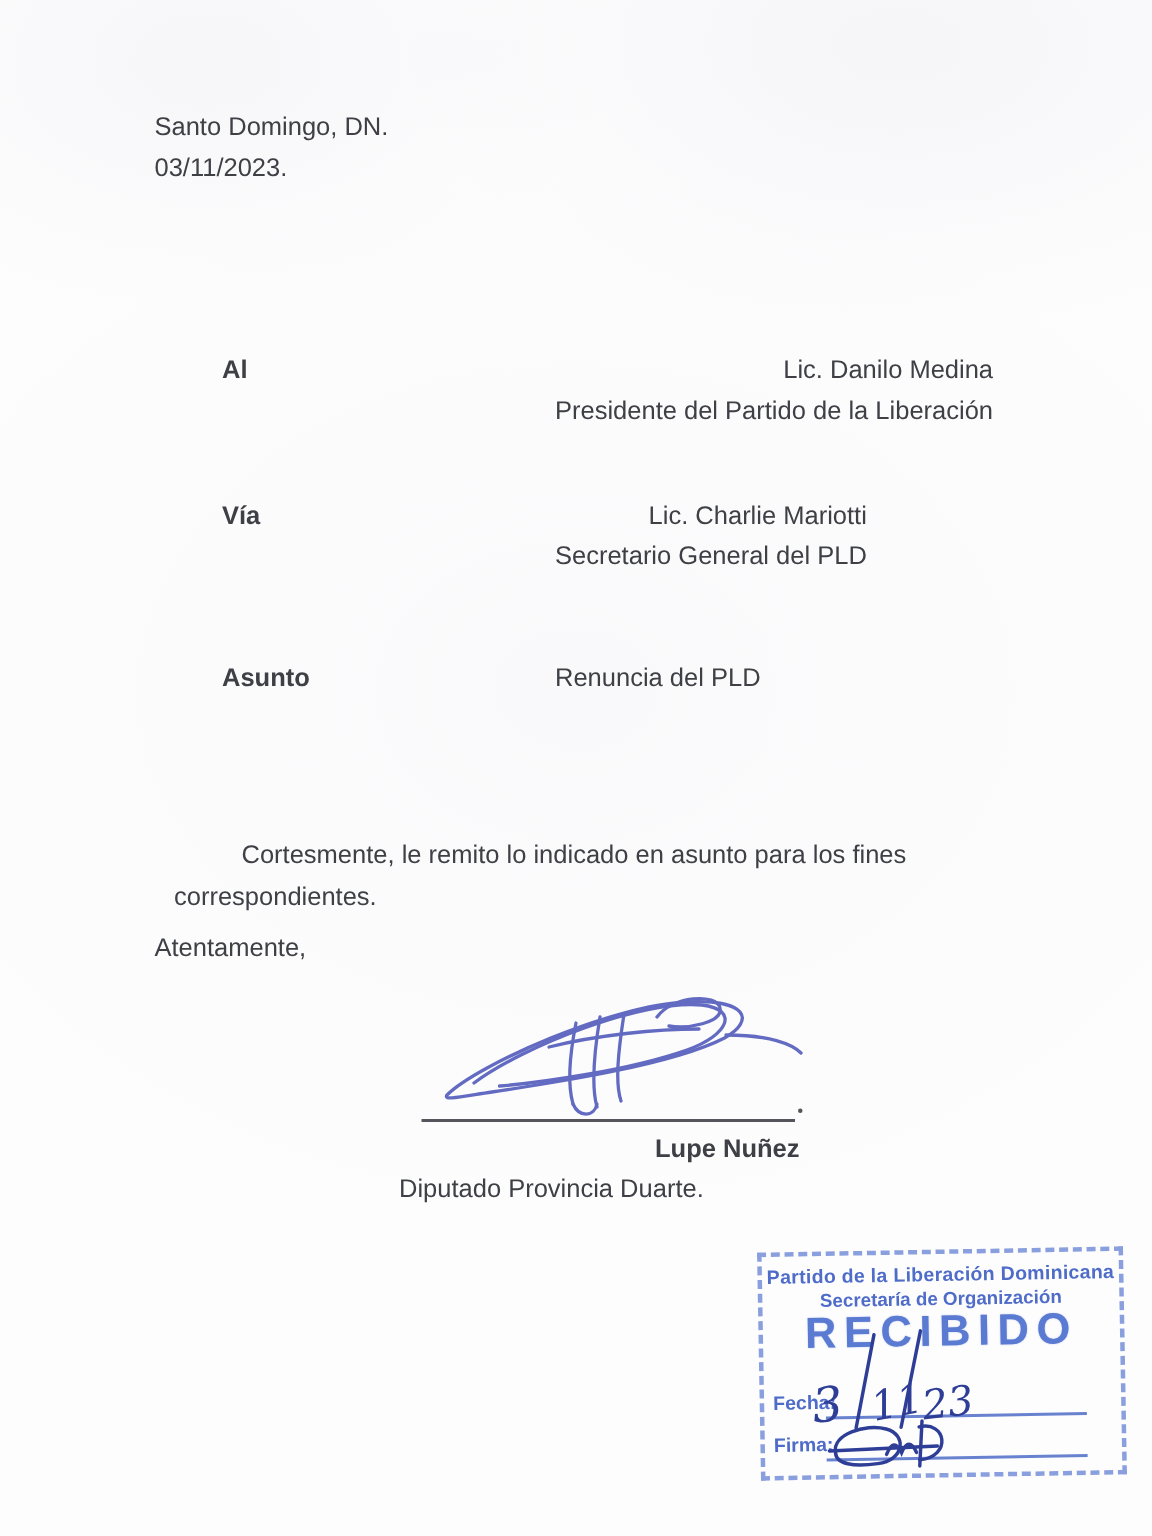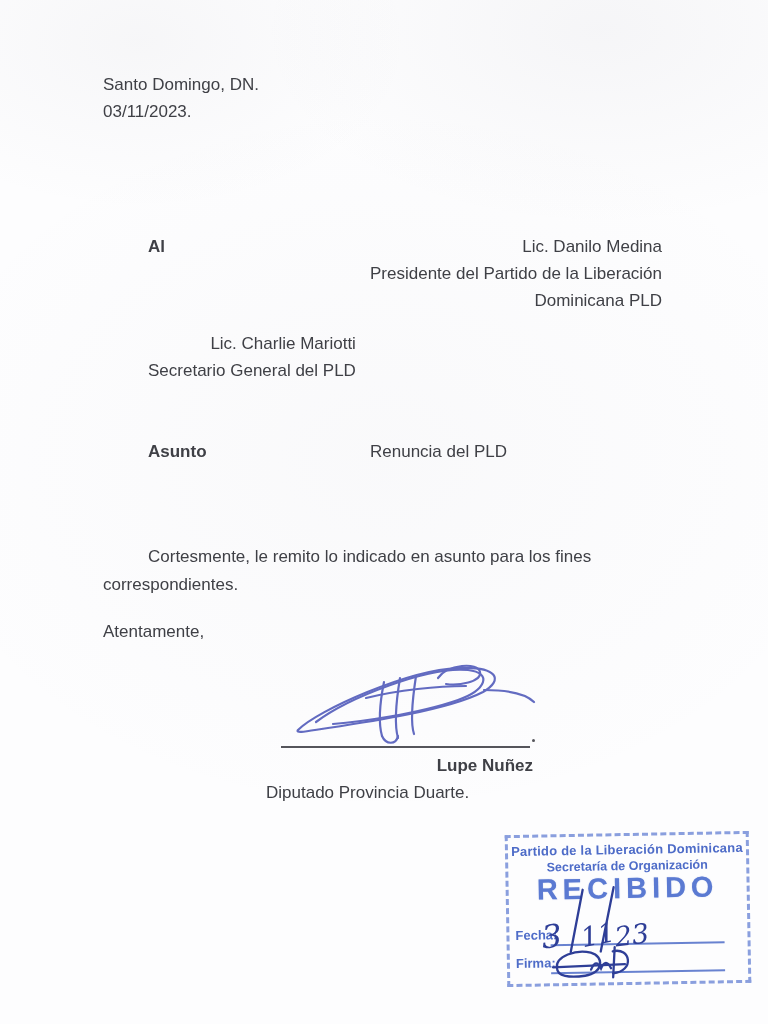--- a/index.html
+++ b/index.html
@@ -19,21 +19,21 @@
     line-height:27px;
   }
   .abs{position:absolute;}
   .hdr{left:103px;top:71px;}
   .row{display:flex;}
   .row .lab{font-weight:700;width:222px;flex:0 0 222px;}
   .row .val div{white-space:nowrap;text-align:right;}
   .row-al{left:148px;top:201px;margin-top:32px;}
   .row-via{left:148px;top:330px;}
   .row-asunto{left:148px;top:438px;}
-  .body-par{left:103px;top:543px;width:516px;text-indent:45px;line-height:27.5px;margin:0;}
+  .body-par{left:103px;top:543px;width:516px;text-indent:45px;line-height:27.5px;margin:13px;}
   .closing{left:103px;top:618px;}
   .sig-svg{left:288px;top:660px;}
   .sig-line{left:281px;top:746px;width:249px;height:2px;background:#55555b;}
   .sig-dot{left:532px;top:739px;width:3px;height:3px;border-radius:50%;background:#55555b;}
   .sig-name{left:283px;top:752px;width:250px;text-align:right;font-weight:700;}
   .sig-title{left:266px;top:779px;width:280px;text-align:left;}
   
   .stamp{
     left:506px;top:833px;width:244px;height:152px;
     transform:rotate(-1deg);
@@ -62,25 +62,25 @@
   <div class="abs hdr">
     <div>Santo Domingo, DN.</div>
     <div>03/11/2023.</div>
   </div>
 
   <div class="abs row row-al">
     <span class="lab">Al</span>
     <div class="val">
       <div>Lic. Danilo Medina</div>
       <div>Presidente del Partido de la Liberación</div>
-      <div>Dominicana PLD</div>
     </div>
   </div>
 
   <div class="abs row row-via">
+    <span class="lab">Vía</span>
     <div class="val">
       <div>Lic. Charlie Mariotti</div>
       <div>Secretario General del PLD</div>
     </div>
   </div>
 
   <div class="abs row row-asunto">
     <span class="lab">Asunto</span>
     <div class="val">
       <div>Renuncia del PLD</div>

